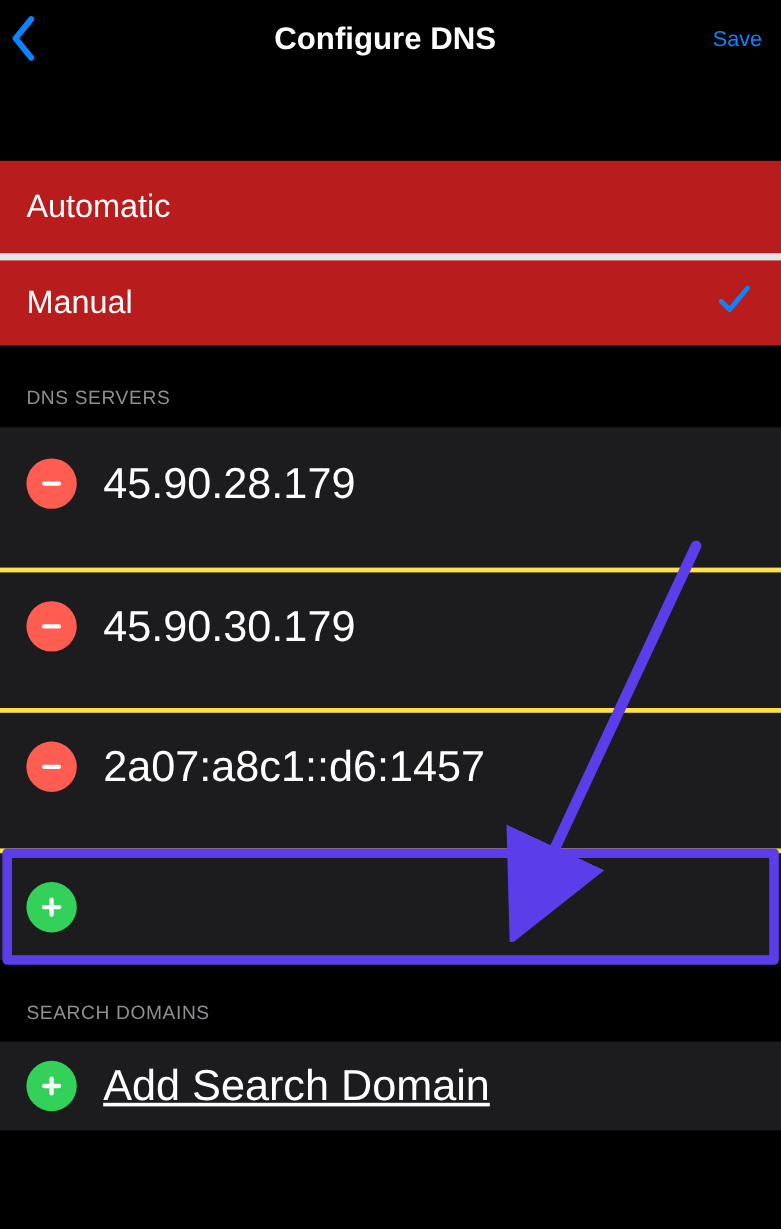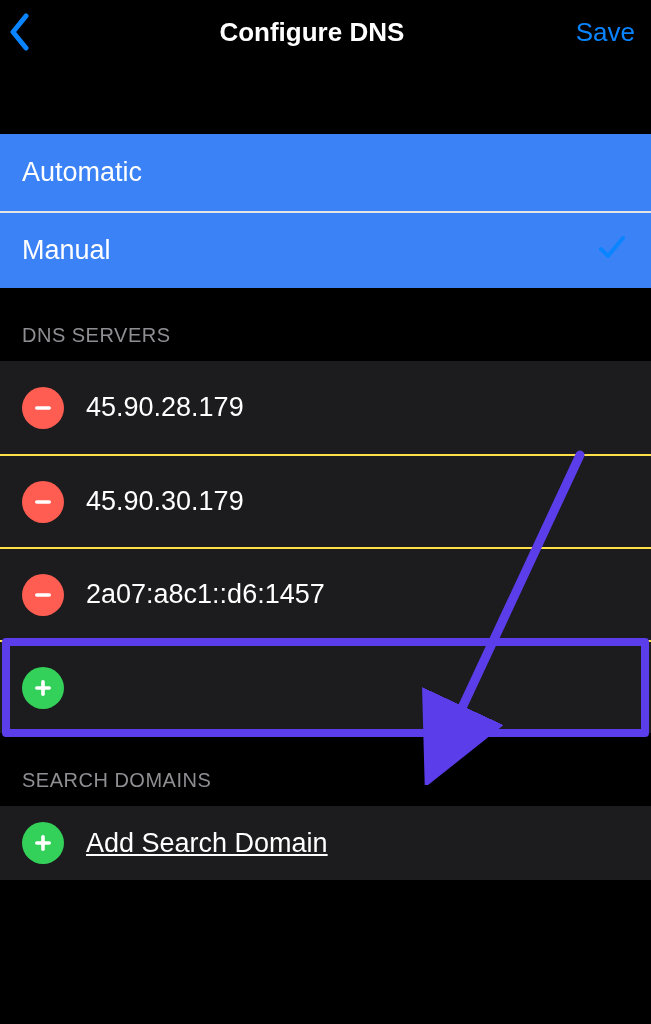--- a/index.html
+++ b/index.html
@@ -31,66 +31,66 @@
     color: #0a84ff;
   }
   .nav-title {
     font-size: 26px;
     font-weight: 700;
     color: #fff;
     text-align: center;
     flex: 1;
   }
   .nav-save {
-    font-size: 26px;
+    font-size: 18px;
     font-weight: 400;
     color: #0a84ff;
     padding: 0 4px;
   }
 
   .spacer { height: 70px; background:#000; }
 
   
-  .tile-group { background:#3b82f6; }
+  .tile-group { background:#b91c1c; }
   .tile {
     display: flex;
     align-items: center;
     height: 77px;
     padding-left: 22px;
     padding-right: 24px;
     font-size: 27px;
     position: relative;
   }
   .tile + .tile {
-    border-top: 2px solid #e5e5e5;
+    border-top: 6px solid #e5e5e5;
   }
   .tile .label { flex: 1; }
   .tile .check { color:#0a84ff; }
 
   
   .section-header {
     background:#000;
     color:#8e8e93;
-    font-size: 20px;
+    font-size: 16px;
     letter-spacing: 0.5px;
     padding: 36px 22px 14px 22px;
     text-transform: uppercase;
   }
 
   
   .dns-group { background:#1c1c1e; }
   .dns-row {
     display:flex;
     align-items:center;
     height: 93px;
     padding-left: 22px;
-    font-size: 27px;
+    font-size: 36px;
     position: relative;
   }
-  .dns-row + .dns-row { border-top:2px solid #fde047; }
+  .dns-row + .dns-row { border-top:4px solid #fde047;margin-top:24px; }
   .dns-row .txt { flex:1; }
 
   .circle-btn {
     width: 42px; height:42px;
     border-radius: 50%;
     display:flex; align-items:center; justify-content:center;
     margin-right: 22px;
     color: #fff;
     flex-shrink: 0;
   }

